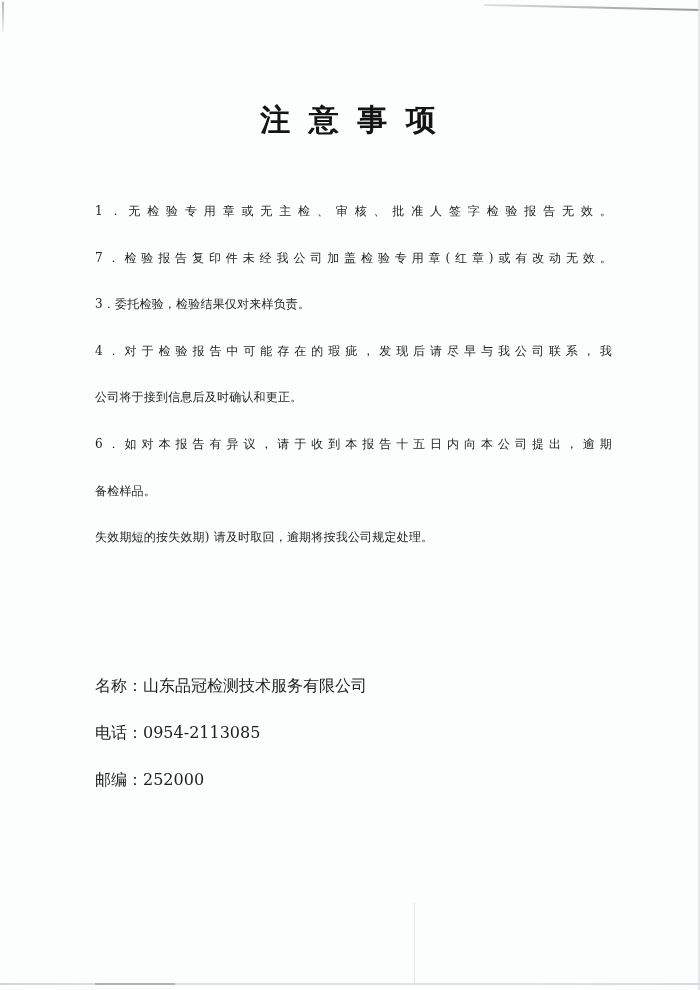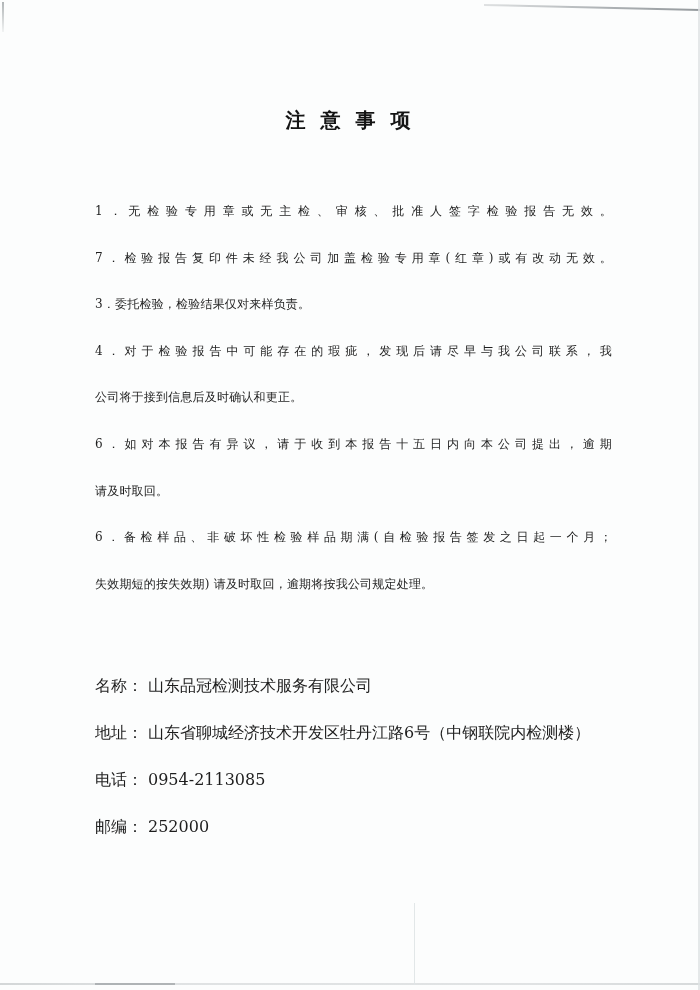--- a/index.html
+++ b/index.html
@@ -14,21 +14,21 @@
     color: #1b1b1b;
   }
 
   
   .title {
     position: absolute;
     top: 102px;
     left: 0;
     width: 100%;
     text-align: center;
-    font-size: 20px;
+    font-size: 30px;
     line-height: 36px;
     font-weight: 700;
     letter-spacing: 4px;
     color: #141414;
   }
 
   
   .body-list {
     position: absolute;
     top: 188px;
@@ -48,21 +48,21 @@
   
   .contact {
     position: absolute;
     top: 662px;
     left: 95px;
     width: 540px;
     font-size: 16px;
     line-height: 47px;
     color: #1e1e1e;
   }
-  .c-label { margin-right: 5px; }
+  .c-label { }
 
   
   .art { position: absolute; pointer-events: none; }
   .art-top-right {
     left: 484px; top: 4px; width: 218px; height: 2px;
     background: linear-gradient(to right, rgba(155,160,163,0.30), rgba(140,146,150,0.70) 55%, rgba(130,136,140,0.85));
     transform: rotate(1.3deg);
     transform-origin: left center;
   }
   .art-top-left {
@@ -93,31 +93,27 @@
 
   <div class="title">注 意 事 项</div>
 
   <div class="body-list">
     <div class="line fill">1．无检验专用章或无主检、审核、批准人签字检验报告无效。</div>
     <div class="line fill">7．检验报告复印件未经我公司加盖检验专用章(红章)或有改动无效。</div>
     <div class="line">3．委托检验，检验结果仅对来样负责。</div>
     <div class="line fill">4．对于检验报告中可能存在的瑕疵，发现后请尽早与我公司联系，我</div>
     <div class="line">公司将于接到信息后及时确认和更正。</div>
     <div class="line fill">6．如对本报告有异议，请于收到本报告十五日内向本公司提出，逾期</div>
-    <div class="line">请及时取回。</div>
-    <div class="line fill">6．备检样品、非破坏性检验样品期满(自检验报告签发之日起一个月；</div>
+    <div class="line">备检样品。</div>
     <div class="line">失效期短的按失效期) 请及时取回，逾期将按我公司规定处理。</div>
   </div>
 
   <div class="contact">
     <div class="c-line">
       <span class="c-label">名称：</span><span class="c-value">山东品冠检测技术服务有限公司</span>
-    </div>
-    <div class="c-line">
-      <span class="c-label">地址：</span><span class="c-value">山东省聊城经济技术开发区牡丹江路6号（中钢联院内检测楼）</span>
     </div>
     <div class="c-line">
       <span class="c-label">电话：</span><span class="c-value">0954-2113085</span>
     </div>
     <div class="c-line">
       <span class="c-label">邮编：</span><span class="c-value">252000</span>
     </div>
   </div>
 
   <div class="art art-top-right"></div>

